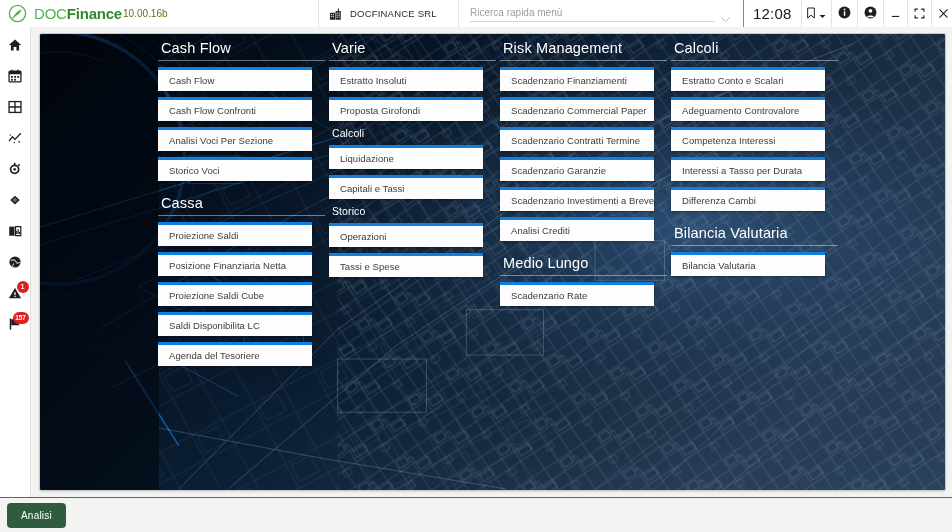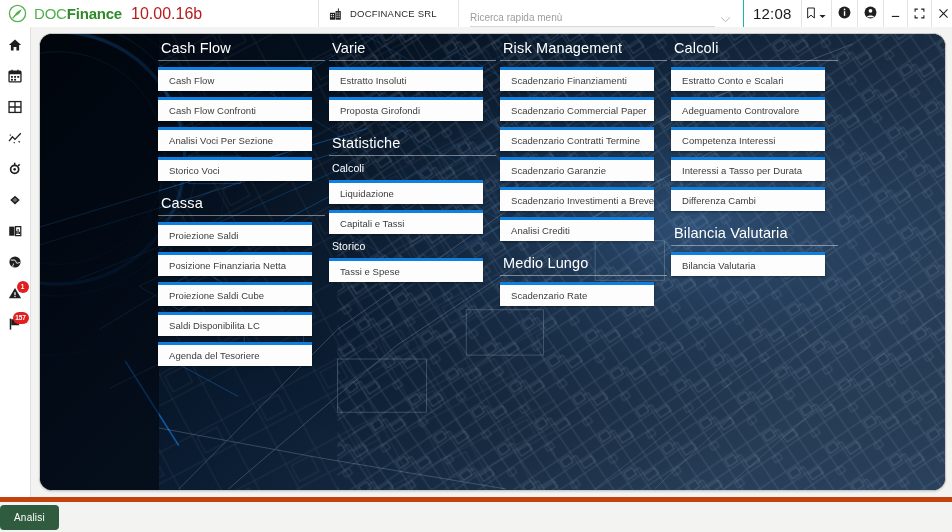--- a/index.html
+++ b/index.html
@@ -15,31 +15,31 @@
   .topbar{
     position:absolute;left:0;top:0;width:952px;height:27px;
     background:#ffffff;border-bottom:1px solid #dcdcdc;
     display:flex;align-items:center;
   }
   .brand{display:flex;align-items:center;padding-left:8px;width:310px;flex:none;}
   .logo-mark{width:19px;height:19px;flex:none;margin-right:7px;}
   .logo-text{font-size:15px;letter-spacing:-0.2px;white-space:nowrap;}
   .logo-doc{color:#53b04f;font-weight:400;}
   .logo-fin{color:#2f8a2c;font-weight:700;}
-  .version{font-size:16px;color:#b91c1c;margin-left:9px;white-space:nowrap;}
+  .version{font-size:10px;color:#4d7c0f;margin-left:1px;white-space:nowrap;}
 
   .company{
     display:flex;align-items:center;height:33px;flex:none;
     border-left:1px solid #e3e3e3;padding:0 10px 0 10px;width:140px;box-sizing:border-box;
   }
   .company-icon{width:14px;height:13px;margin-right:7px;flex:none;}
   .company-name{font-size:9.5px;color:#2b2b2b;letter-spacing:.2px;white-space:nowrap;}
 
   .searchwrap{
-    flex:none;width:285px;height:27px;display:flex;align-items:flex-end;
+    flex:none;width:285px;height:27px;display:flex;align-items:center;
     border-left:1px solid #e3e3e3;padding-left:11px;box-sizing:border-box;position:relative;
   }
   .searchbox{
     width:245px;border:none;border-bottom:1px solid #d6d6d6;background:transparent;
     font-family:"Liberation Sans", sans-serif;font-size:10px;color:#333;
     padding:2px 0 3px 0;outline:none;
   }
   .searchbox::placeholder{color:#9d9d9d;}
   .search-chev{position:absolute;right:12px;top:9px;width:11px;height:7px;}
 
@@ -74,21 +74,21 @@
   }
   .badge.wide{padding:2.5px 2.5px;}
 
   
   .stage{
     position:absolute;left:31px;top:27px;right:0;bottom:35px;
     background:#f3f3f1;padding:6px 8px 8px 8px;box-sizing:border-box;
   }
   .panel{
     position:relative;width:100%;height:100%;
-    border:1px solid #c9c9c9;border-radius:13px;overflow:hidden;
+    border:1px solid #c9c9c9;border-radius:3px;overflow:hidden;
     background:#050b14;
     box-shadow:0 1px 2px rgba(0,0,0,.12);
   }
   .bgart{position:absolute;inset:0;overflow:hidden;}
   .bgart svg{position:absolute;inset:0;width:100%;height:100%;display:block;}
 
   .columns{
     position:absolute;inset:0;display:flex;padding:6px 0 0 118px;box-sizing:border-box;
   }
   .col{width:171px;flex:none;}
@@ -109,22 +109,22 @@
     box-sizing:border-box;
     box-shadow:0 1px 2px rgba(0,0,0,.35);
   }
   .card span{
     font-size:9.5px;color:#3b3b3b;padding-left:11px;letter-spacing:.05px;white-space:nowrap;
   }
 
   
   .taskbar{
     position:absolute;left:0;bottom:0;width:952px;height:35px;
-    background:#f3f3f1;border-top:5px solid #c2410c;
-    display:flex;align-items:center;box-sizing:border-box;
+    background:#f3f3f1;border-top:1px solid #c2410c;
+    display:flex;align-items:center;padding-left:7px;box-sizing:border-box;
   }
   .task-btn{
     background:#2f5c3f;color:#ffffff;font-size:10px;
     border-radius:4px;padding:7px 14px;letter-spacing:.2px;
   }
   .ico{display:block;}
 </style>
 </head>
 <body>
 
@@ -466,29 +466,31 @@
 
         <div class="col">
           <div class="grp-title">Varie</div>
           <div class="card">
               <span>Estratto Insoluti</span>
             </div>
           <div class="card">
               <span>Proposta Girofondi</span>
             </div>
 
-          <div class="grp-title spaced">Statistiche</div>
           <div class="sub-title">Calcoli</div>
           <div class="card">
               <span>Liquidazione</span>
             </div>
           <div class="card">
               <span>Capitali e Tassi</span>
             </div>
           <div class="sub-title">Storico</div>
+          <div class="card">
+              <span>Operazioni</span>
+            </div>
           <div class="card">
               <span>Tassi e Spese</span>
             </div>
         </div>
 
         <div class="col">
           <div class="grp-title">Risk Management</div>
           <div class="card">
               <span>Scadenzario Finanziamenti</span>
             </div>

